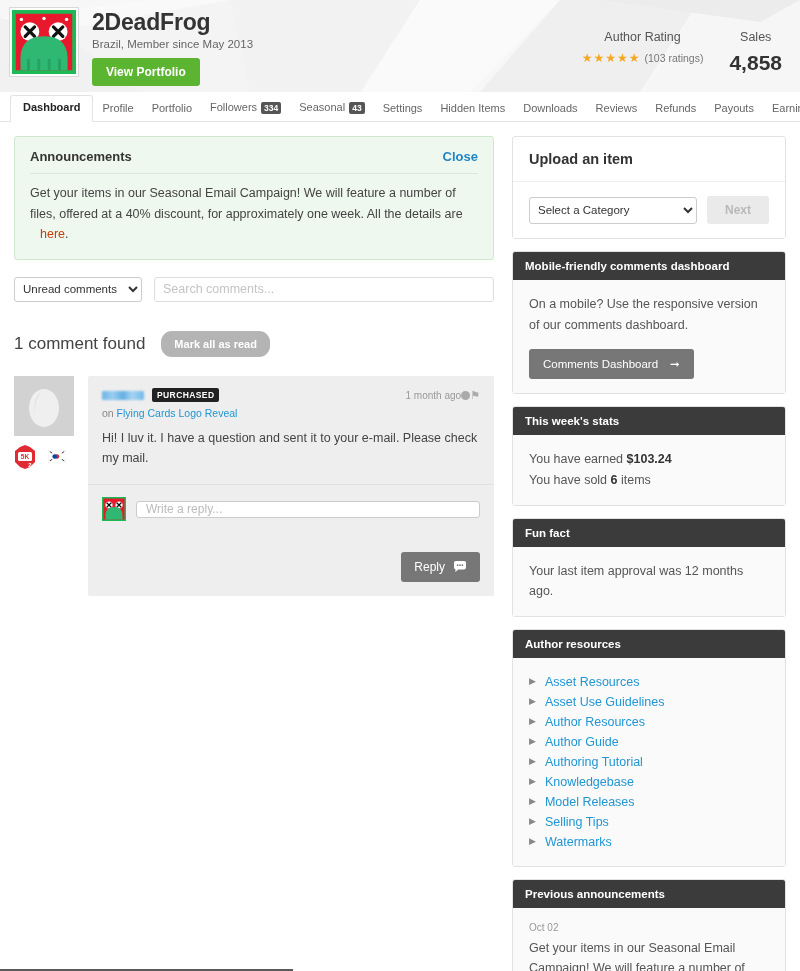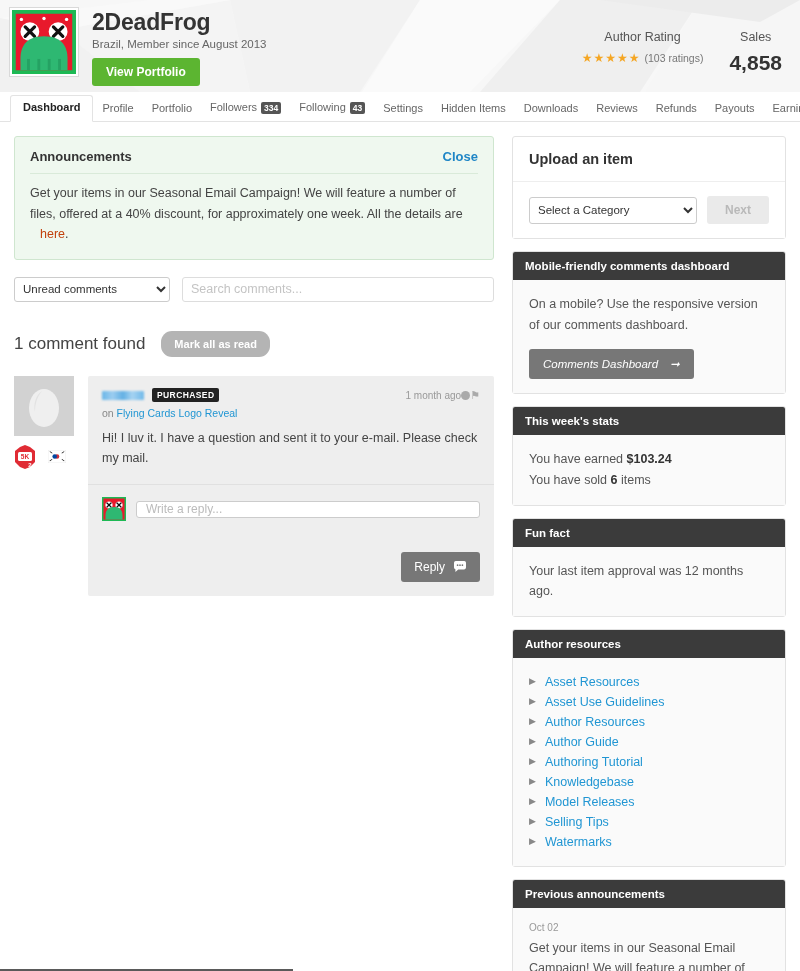--- a/index.html
+++ b/index.html
@@ -108,21 +108,21 @@
     border-bottom: 1px solid #d9ead9; padding-bottom: 9px;
   }
   .announce-title { font-size: 13px; font-weight: bold; color: #333; }
   .announce-close { font-size: 13px; font-weight: bold; color: #1f86c6; cursor: pointer; }
   .announce-body { font-size: 12.5px; line-height: 1.65; color: #444; padding-top: 9px; }
   .lnk { color: #c2410c; text-decoration: none; padding-left: 10px; }
 
   
   .filter-row { display: flex; gap: 12px; margin-top: 17px; }
   .sel-comments {
-    width: 156px; height: 25px; font-size: 11.5px;
+    width: 128px; height: 25px; font-size: 11.5px;
     border: 1px solid #ccc; border-radius: 3px;
     background: #fff; color: #333; padding: 0 4px;
     font-family: inherit;
   }
   .search-comments {
     flex: 1; height: 25px; font-size: 12.5px;
     border: 1px solid #ddd; border-radius: 3px;
     padding: 0 8px; color: #333; font-family: inherit;
     background: #fff;
   }
@@ -219,21 +219,20 @@
     background: #eaeaea; color: #b9b9b9; border: none;
     border-radius: 3px; font-size: 12px; font-weight: bold;
     padding: 7px 18px; cursor: default; font-family: inherit;
   }
 
   .btn-dashboard {
     margin-top: 14px; background: #777; color: #fff; border: none;
     border-radius: 3px; font-size: 11.5px; padding: 8px 14px;
     cursor: pointer; display: flex; align-items: center; gap: 12px;
     font-family: inherit;
-    font-style: italic;
   }
 
   .res-list { list-style: none; }
   .res-item {
     display: flex; align-items: center; gap: 9px;
     padding: 3px 0; font-size: 12.5px;
   }
   .res-arrow { color: #888; font-size: 9px; line-height: 1; }
   .res-link { color: #2196d3; text-decoration: none; cursor: pointer; }
 
@@ -281,21 +280,21 @@
           <rect x="16" y="52" width="3" height="12"></rect>
           <rect x="27" y="52" width="3" height="12"></rect>
           <rect x="38" y="52" width="3" height="12"></rect>
           <rect x="49" y="52" width="3" height="12"></rect>
         </g>
       </svg>
     </div>
 
     <div class="author-meta">
       <div class="author-name">2DeadFrog</div>
-      <div class="author-sub">Brazil, Member since August 2013</div>
+      <div class="author-sub">Brazil, Member since May 2013</div>
       <button class="btn-portfolio">View Portfolio</button>
     </div>
 
     <div class="header-stats">
       <div class="stat-block">
         <div class="stat-label">Author Rating</div>
         <div class="rating-row">
           <span class="stars">★★★★★</span>
           <span class="ratings-count">(103 ratings)</span>
         </div>
@@ -316,21 +315,21 @@
       <span>Profile</span>
     </div>
     <div class="tab">
       <span>Portfolio</span>
     </div>
     <div class="tab">
       <span>Followers</span>
       <span class="tab-badge">334</span>
     </div>
     <div class="tab">
-      <span>Following</span>
+      <span>Seasonal</span>
       <span class="tab-badge">43</span>
     </div>
     <div class="tab">
       <span>Settings</span>
     </div>
     <div class="tab">
       <span>Hidden Items</span>
     </div>
     <div class="tab">
       <span>Downloads</span>

